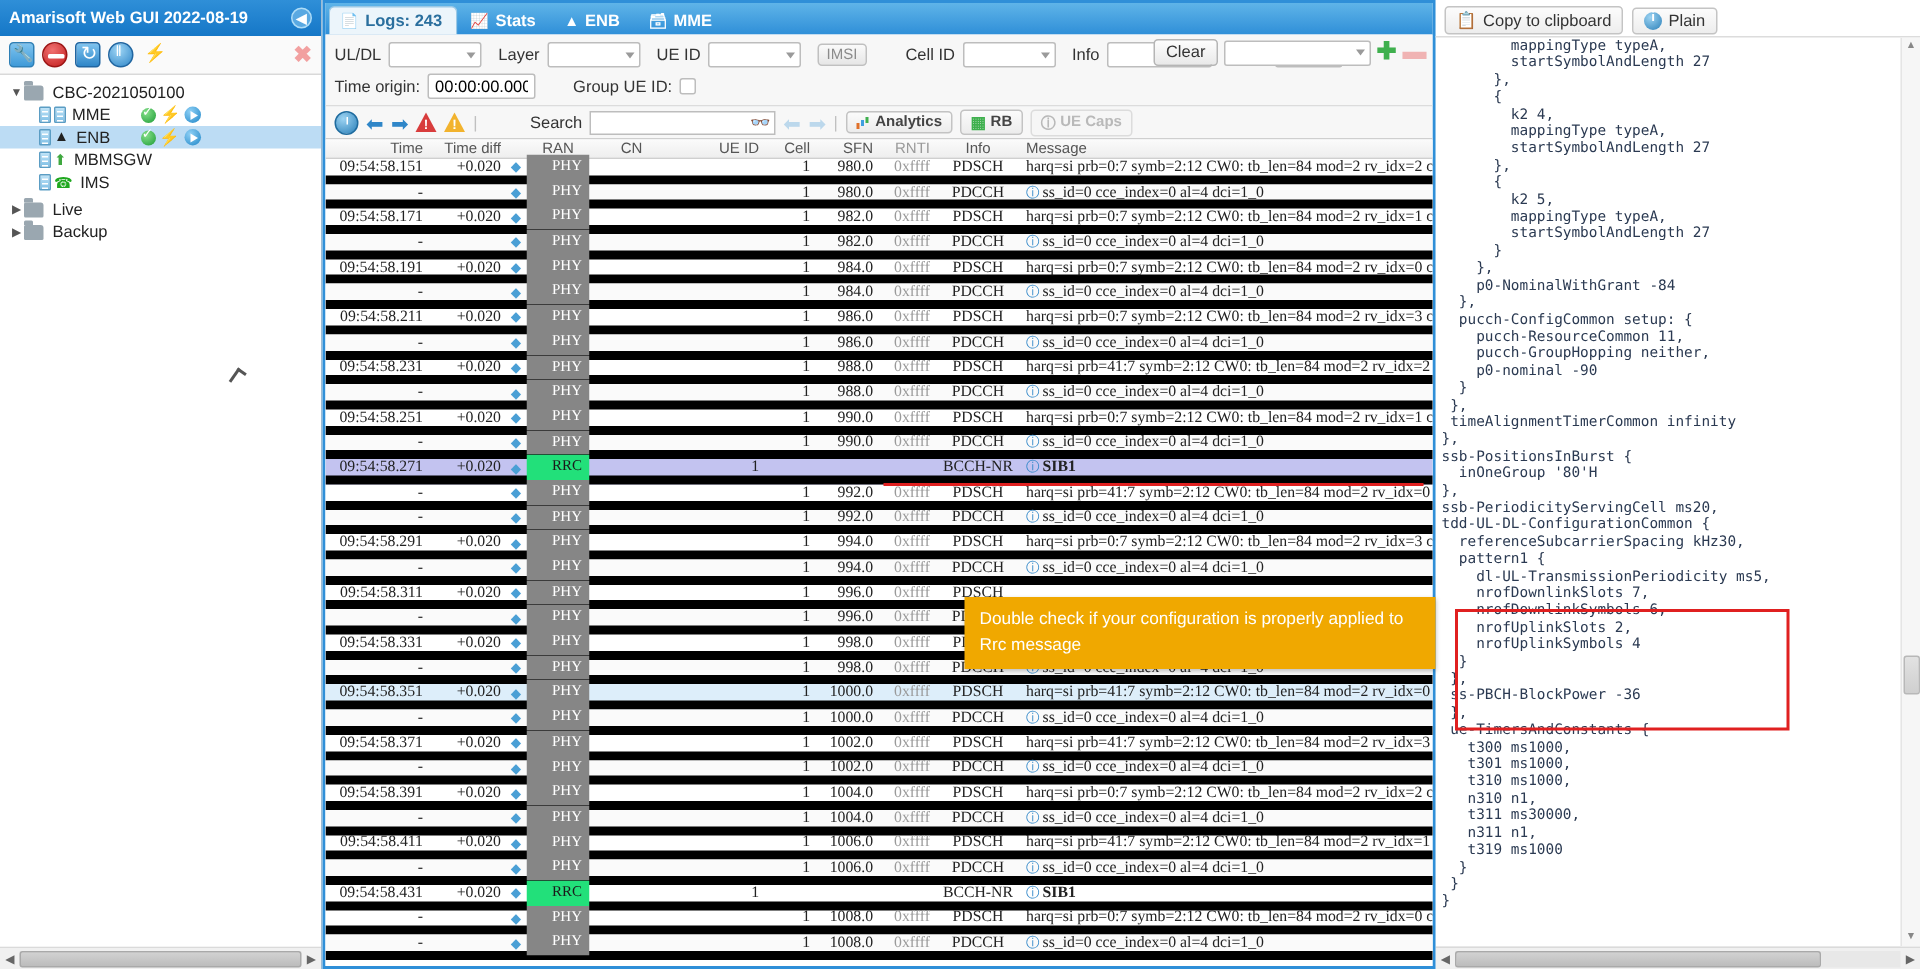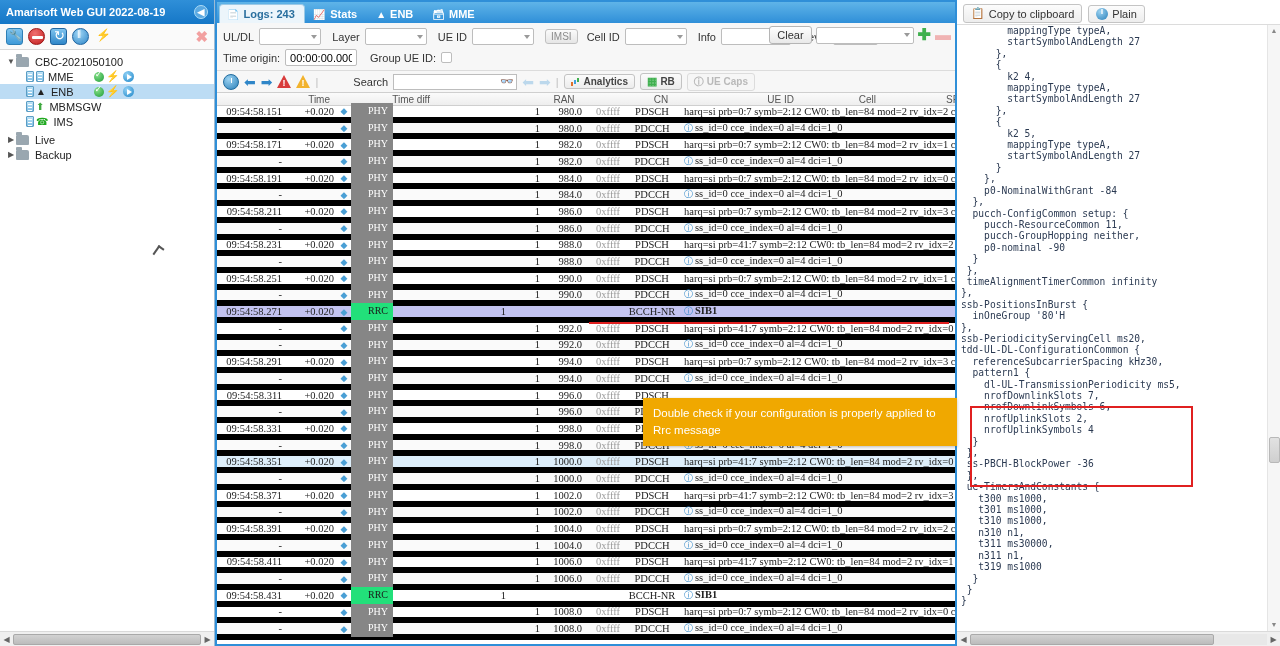--- a/index.html
+++ b/index.html
@@ -254,21 +254,21 @@
 
   
   .table-wrap { flex:1; display:flex; overflow:hidden; background:#fff; position:relative; }
   .ttable { flex:1; font-size:10.5px; }
   .thead {
     display:flex; height:13px; align-items:center;
     background: linear-gradient(#fbfbfb,#eeeeee);
     border-bottom:1px solid #cfcfcf;
     color:#555; font-size:10px;
   }
-  .thead > div { padding:16px 3px;margin-left:48px; }
+  .thead > div { padding:16px 3px; }
   .trow {
     display:flex; height:16.7px; align-items:center;
     border-bottom:6px solid #000000; white-space:nowrap;font-family:Liberation Serif, serif;
   }
   .trow.alt { background:#fafafa; }
   .trow.sel { background:#c3c3f0; }
   .trow.hover { background:#ddeefa; }
   .trow > div { padding:0 3px; overflow:hidden; }
   .c-time { width:68px; text-align:right; }
   .c-diff { width:52px; text-align:right; }
@@ -468,37 +468,37 @@
           </div>
         <span class="flabel" style="margin-left:6px">Layer</span>
         <div class="fsel">
             <span class="caret"></span>
           </div>
         <span class="flabel" style="margin-left:6px">UE ID</span>
         <div class="fsel">
             <span class="caret"></span>
           </div>
         <span class="imsi-btn" style="margin-left:6px">IMSI</span>
-        <span class="flabel" style="margin-left:4px">Cell ID</span>
+        <span class="flabel" style="margin-left:21px">Cell ID</span>
         <div class="fsel">
             <span class="caret"></span>
           </div>
         <span class="flabel" style="margin-left:6px">Info</span>
         <div class="fsel wide">
             <span class="caret"></span>
           </div>
         <span class="flabel" style="margin-left:6px">Level</span>
         <div class="fsel" style="min-width:45px">
             <span class="caret"></span>
           </div>
       </div>
       <div class="frow">
         <span class="flabel">Time origin:</span>
         <input class="tinput" value="00:00:00.000" style="">
-        <span class="flabel" style="margin-left:8px">Group UE ID:</span>
+        <span class="flabel" style="margin-left:20px">Group UE ID:</span>
         <span class="chkbox"></span>
       </div>
       <div class="clear-row">
         <button class="btn">Clear</button>
         <div class="clear-sel">
             <span class="caret"></span>
           </div>
         <span class="plus-ico">✚</span>
         <span class="minus-ico">▬</span>
       </div>

